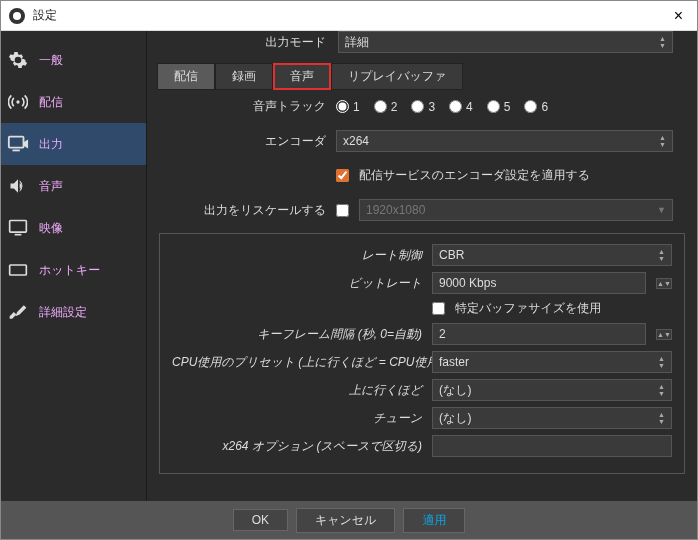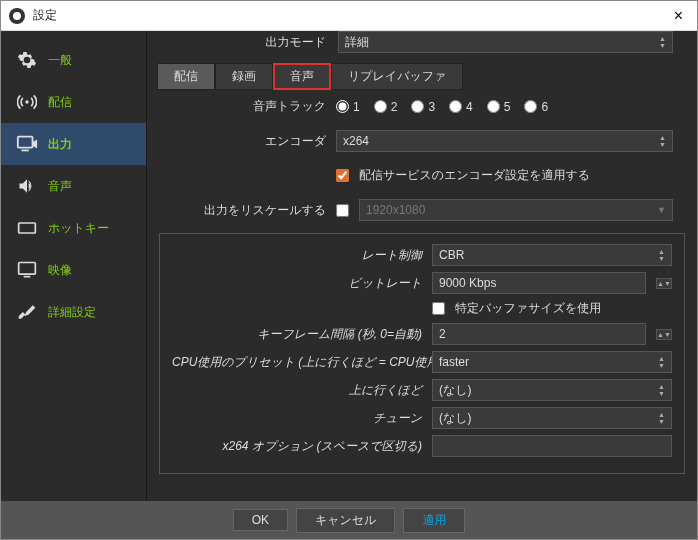--- a/index.html
+++ b/index.html
@@ -5,22 +5,22 @@
 * { margin: 0; padding: 0; box-sizing: border-box; font-family: "Meiryo", sans-serif; }
 body { background: #f0f0f0; width: 698px; height: 540px; overflow: hidden; }
 .window { width: 698px; height: 540px; background: #fff; border: 1px solid #888; display: flex; flex-direction: column; }
 .titlebar { height: 30px; background: #fff; display: flex; align-items: center; padding: 0 8px; border-bottom: 1px solid #ddd; }
 .titlebar .app-icon { width: 16px; height: 16px; border-radius: 50%; background: #333; margin-right: 8px; position: relative; }
 .titlebar .app-icon::after { content: ""; position: absolute; width: 8px; height: 8px; border-radius: 50%; background: #fff; top: 4px; left: 4px; }
 .titlebar .title { font-size: 12px; color: #222; flex: 1; }
 .titlebar .close { font-size: 16px; cursor: pointer; padding: 0 6px; }
 .body { flex: 1; display: flex; background: #2b2b2b; color: #ddd; font-size: 12px; overflow: hidden; }
 .sidebar { width: 146px; background: #2b2b2b; display: flex; flex-direction: column; padding-top: 8px; border-right: 1px solid #1a1a1a; }
-.sidebar-item { display: flex; align-items: center; padding: 10px 15px; cursor: pointer; color: #84cc16; gap: 10px; text-align: right; }
-.sidebar-item.selected { background: #2f4a6b; font-weight: bold; }
+.sidebar-item { display: flex; align-items: center; padding: 10px 6px; cursor: pointer; color: #f0abfc; gap: 10px; text-align: right; }
+.sidebar-item.selected { background: #2f4a6b; }
 .sidebar-item .icon { width: 22px; height: 22px; display: flex; align-items: center; justify-content: center; fill: #ddd; }
 .content { flex: 1; display: flex; flex-direction: column; overflow: hidden; }
 .top-row { padding: 0 24px 10px; display: flex; align-items: center; gap: 12px; }
 .top-row .label { width: 155px; text-align: right; }
 .select { background: #3a3a3a; border: 1px solid #555; color: #ddd; height: 22px; padding: 0 6px; font-size: 12px; display: flex; align-items: center; justify-content: space-between; position: relative; }
 .select .updown { display: flex; flex-direction: column; font-size: 7px; line-height: 7px; color: #aaa; }
 .tabs { display: flex; background: #2b2b2b; padding-left: 10px; }
 .tab { padding: 4px 16px; background: #3a3a3a; color: #ddd; font-size: 12px; cursor: pointer; border: 1px solid #222; }
 .tab.active { background: #5a5a5a; }
 .tab.highlight { border: 2px solid #e03030; padding: 3px 15px; }
@@ -81,34 +81,34 @@
         <span class="icon">
             <svg viewBox="0 0 24 24" width="20" height="20">
               <path d="M3 9v6h4l5 5V4L7 9H3zm13 3a4 4 0 00-2-3.5v7A4 4 0 0016 12zm-2-7v2a7 7 0 010 10v2a9 9 0 000-14z"></path>
             </svg>
           </span>
         <span>音声</span>
       </div>
       <div class="sidebar-item">
         <span class="icon">
             <svg viewBox="0 0 24 24" width="20" height="20">
+              <rect x="2" y="3" width="20" height="14" rx="1" stroke="#ddd" stroke-width="2" fill="none"></rect>
+              <rect x="8" y="19" width="8" height="2"></rect>
+            </svg>
+          </span>
+        <span>映像</span>
+      </div>
+      <div class="sidebar-item">
+        <span class="icon">
+            <svg viewBox="0 0 24 24" width="20" height="20">
               <rect x="2" y="6" width="20" height="12" rx="1" stroke="#ddd" stroke-width="2" fill="none"></rect>
               <path d="M5 9h2M9 9h2M13 9h2M17 9h2M5 13h2M9 13h6M17 13h2"></path>
             </svg>
           </span>
         <span>ホットキー</span>
-      </div>
-      <div class="sidebar-item">
-        <span class="icon">
-            <svg viewBox="0 0 24 24" width="20" height="20">
-              <rect x="2" y="3" width="20" height="14" rx="1" stroke="#ddd" stroke-width="2" fill="none"></rect>
-              <rect x="8" y="19" width="8" height="2"></rect>
-            </svg>
-          </span>
-        <span>映像</span>
       </div>
       <div class="sidebar-item">
         <span class="icon">
             <svg viewBox="0 0 24 24" width="20" height="20">
               <path d="M22 7l-3-3-8 8-2 5 5-2 8-8zM2 17l5-5 3 3-5 5H2v-3z"></path>
             </svg>
           </span>
         <span>詳細設定</span>
       </div>
     </div>

